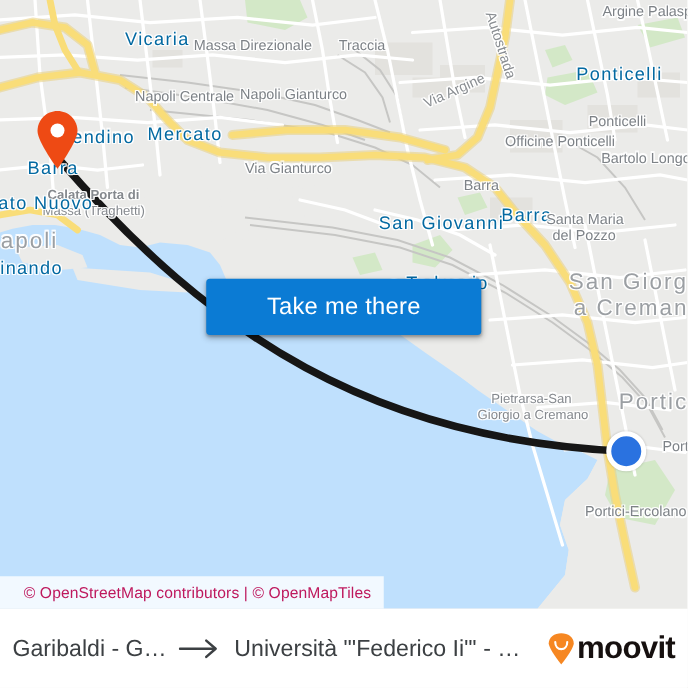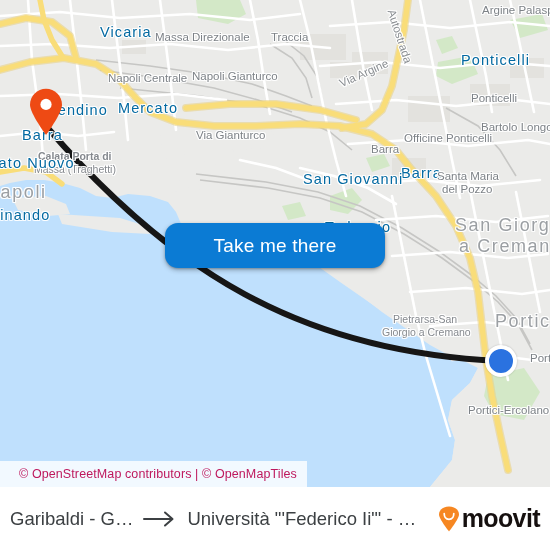--- a/index.html
+++ b/index.html
@@ -83,21 +83,21 @@
 
   
   #cta-button {
     position: absolute;
     left: 165px;
     top: 223px;
     width: 220px;
     height: 45px;
     background: #0b7bd4;
     border: none;
-    border-radius: 13px;
+    border-radius: 3px;
     color: #ffffff;
     font-family: "Liberation Sans", sans-serif;
     font-size: 19px;
     letter-spacing: .2px;
     cursor: pointer;
     box-shadow: 0 2px 5px rgba(0,0,0,.30), 0 1px 2px rgba(0,0,0,.18);
     display: flex;
     align-items: center;
     justify-content: center;
     padding: 0;
@@ -303,21 +303,21 @@
     <div class="maplabel lbl-place" style="left:155px;  top:31px;">Massa Direzionale</div>
     <div class="maplabel lbl-place" style="left:271px;  top:31px;text-align:center;">Traccia</div>
     <div class="maplabel lbl-place" style="left:482px;  top:4px;">Argine Palasport</div>
     <div class="maplabel lbl-place" style="left:108px;  top:72px;">Napoli Centrale</div>
     <div class="maplabel lbl-place" style="left:192px;  top:70px;">Napoli Gianturco</div>
     <div class="maplabel lbl-district" style="left:461px;  top:52px;">Ponticelli</div>
     <div class="maplabel lbl-road" style="left:397px;  top:8px;  transform:rotate(72deg); transform-origin:left top;">Autostrada</div>
     <div class="maplabel lbl-road" style="left:333px;  top:57px; transform:rotate(-24deg); transform-origin:right top;">Via Argine</div>
     <div class="maplabel lbl-district" style="left:118px;  top:100px;">Mercato</div>
     <div class="maplabel lbl-district" style="left:47px;   top:102px;">Pendino</div>
-    <div class="maplabel lbl-place" style="left:404px;  top:132px;">Officine Ponticelli</div>
+    <div class="maplabel lbl-place" style="left:404px;  top:108px;">Officine Ponticelli</div>
     <div class="maplabel lbl-place" style="left:471px;  top:92px;">Ponticelli</div>
     <div class="maplabel lbl-place" style="left:481px;  top:121px;">Bartolo Longo</div>
     <div class="maplabel lbl-district" style="left:22px;   top:127px;">Barra</div>
     <div class="maplabel lbl-place" style="left:196px;  top:129px;">Via Gianturco</div>
     <div class="maplabel lbl-place" style="left:371px;  top:143px;">Barra</div>
     <div class="maplabel lbl-district" style="left:401px;  top:165px;">Barra</div>
     <div class="maplabel lbl-place" style="left:437px;  top:170px;">Santa Maria</div>
     <div class="maplabel lbl-place" style="left:442px;  top:183px;">del Pozzo</div>
     <div class="maplabel lbl-small" style="left:38px;   top:150px;font-weight:bold;">Calata Porta di</div>
     <div class="maplabel lbl-small" style="left:34px;   top:163px;">Massa (Traghetti)</div>

